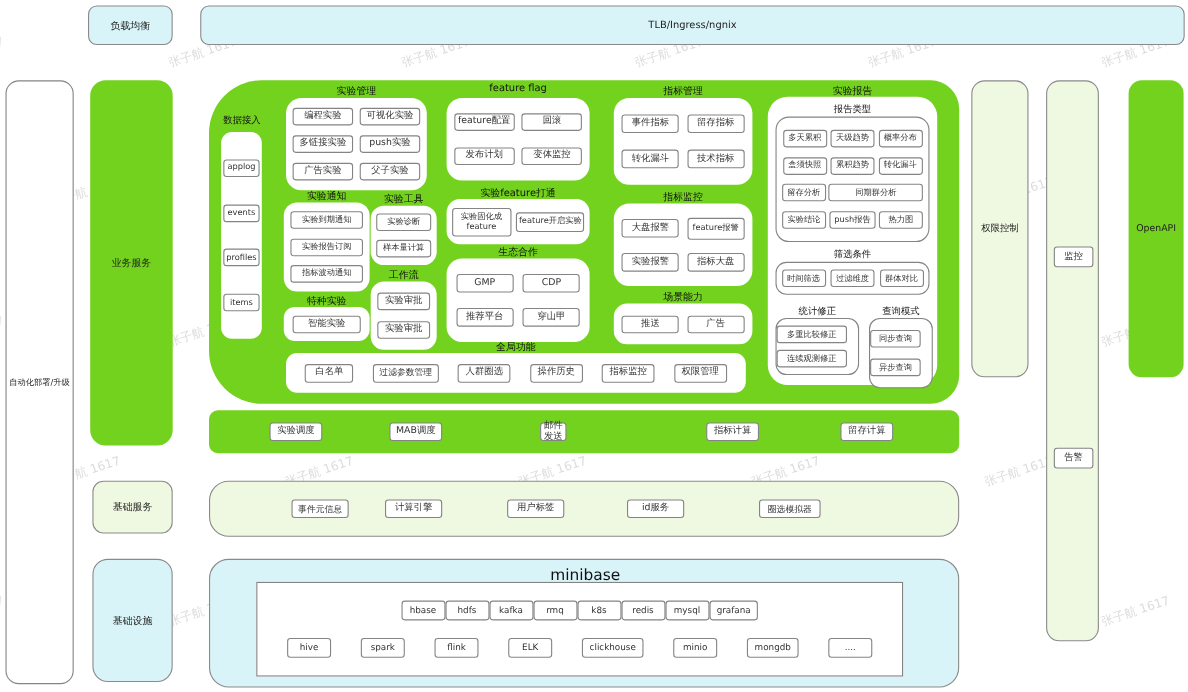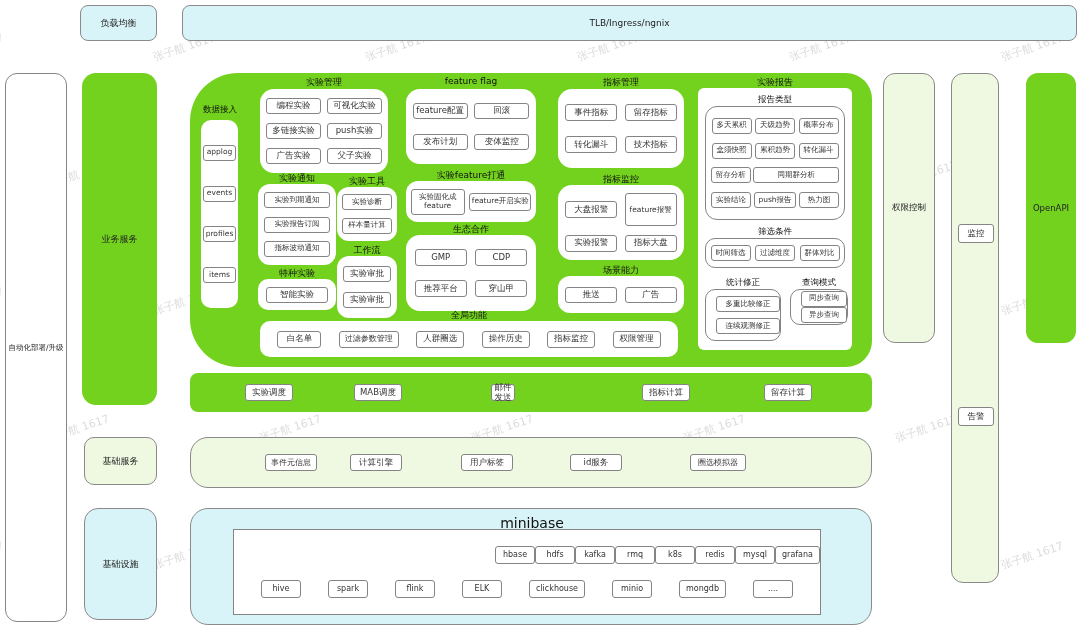--- a/index.html
+++ b/index.html
@@ -12,21 +12,21 @@
   .blue { background:#d9f4f8; border:1px solid #8a8a8a; }
   .pale { background:#eff8e1; border:1px solid #8a8a8a; }
   .green { background:#73d21e; }
   .panel { border-radius:48px 26px 26px 48px; }
   .wbox { position:absolute; background:#fff; box-sizing:border-box; display:flex;
           flex-wrap:wrap; justify-content:space-evenly; align-content:space-evenly;
           align-items:center; z-index:2; }
   .col { flex-direction:column; flex-wrap:nowrap; }
   .obox { border:1px solid #848484; background:#fff; box-sizing:border-box; display:flex;
           flex-wrap:wrap; justify-content:space-evenly; align-content:space-evenly;
-          align-items:flex-end; position:absolute; }
+          align-items:flex-start; position:absolute; }
   .btn { background:#fff; border:1px solid #848484; border-radius:3px; color:#333;
          display:flex; align-items:center; justify-content:center; text-align:center;
          font-size:8.5px; line-height:1.15; height:16px; box-sizing:border-box; }
   .sm { font-size:7.5px; }
   .sec-label { position:absolute; font-size:9px; color:#111; text-align:center;
                white-space:nowrap; z-index:2; }
   .in-label { position:absolute; font-size:8.5px; color:#111; text-align:center; z-index:2; }
 </style>
 </head>
 <body>
@@ -149,33 +149,33 @@
     <div class="wbox" style="left:368px;top:16px;width:126px;height:79px;border-radius:14px">
       <div class="btn" style="width:52px;height:17px">事件指标</div>
       <div class="btn" style="width:52px;height:17px">留存指标</div>
       <div class="btn" style="width:52px;height:17px">转化漏斗</div>
       <div class="btn" style="width:52px;height:17px">技术指标</div>
     </div>
 
     <div class="sec-label" style="left:368px;top:100px;width:126px">指标监控</div>
     <div class="wbox" style="left:368px;top:112px;width:126px;height:75px;border-radius:14px">
       <div class="btn" style="width:52px;height:17px">大盘报警</div>
-      <div class="btn sm" style="width:52px;height:33px">feature报警</div>
+      <div class="btn sm" style="width:52px;height:20px">feature报警</div>
       <div class="btn" style="width:52px;height:17px">实验报警</div>
       <div class="btn" style="width:52px;height:17px">指标大盘</div>
     </div>
 
     <div class="sec-label" style="left:368px;top:191px;width:126px">场景能力</div>
     <div class="wbox" style="left:368px;top:203px;width:126px;height:37px;border-radius:12px">
       <div class="btn" style="width:52px">推送</div>
       <div class="btn" style="width:52px">广告</div>
     </div>
 
     <div class="sec-label" style="left:508px;top:3px;width:154px">实验报告</div>
-    <div class="wbox" style="left:508px;top:15px;width:154px;height:262px;border-radius:6px;display:block">
+    <div class="wbox" style="left:508px;top:15px;width:154px;height:262px;border-radius:18px;display:block">
       <div class="in-label" style="left:0;top:6px;width:154px">报告类型</div>
       <div class="obox" style="left:7px;top:18px;width:140px;height:114px;border-radius:12px;padding:2px">
         <div class="btn sm" style="width:40px">多天累积</div>
         <div class="btn sm" style="width:40px">天级趋势</div>
         <div class="btn sm" style="width:40px">概率分布</div>
         <div class="btn sm" style="width:40px">盒须快照</div>
         <div class="btn sm" style="width:40px">累积趋势</div>
         <div class="btn sm" style="width:40px">转化漏斗</div>
         <div class="btn sm" style="width:40px">留存分析</div>
         <div class="btn sm" style="width:86px">同期群分析</div>
@@ -188,21 +188,21 @@
         <div class="btn sm" style="width:40px">时间筛选</div>
         <div class="btn sm" style="width:40px">过滤维度</div>
         <div class="btn sm" style="width:40px">群体对比</div>
       </div>
       <div class="in-label" style="left:7px;top:189px;width:76px">统计修正</div>
       <div class="obox col" style="left:7px;top:201px;width:76px;height:52px;border-radius:10px;flex-direction:column;flex-wrap:nowrap">
         <div class="btn sm" style="width:64px">多重比较修正</div>
         <div class="btn sm" style="width:64px">连续观测修正</div>
       </div>
       <div class="in-label" style="left:92px;top:189px;width:58px">查询模式</div>
-      <div class="obox col" style="left:92px;top:201px;width:58px;height:36px;border-radius:10px;flex-direction:column;flex-wrap:nowrap">
+      <div class="obox col" style="left:92px;top:201px;width:58px;height:64px;border-radius:10px;flex-direction:column;flex-wrap:nowrap">
         <div class="btn sm" style="width:46px">同步查询</div>
         <div class="btn sm" style="width:46px">异步查询</div>
       </div>
     </div>
 
     <div class="sec-label" style="left:70px;top:236px;width:418px">全局功能</div>
     <div class="wbox" style="left:70px;top:248px;width:418px;height:36px;border-radius:10px;flex-wrap:nowrap">
       <div class="btn" style="width:44px;height:17px">白名单</div>
       <div class="btn" style="width:60px;height:17px;font-size:8px">过滤参数管理</div>
       <div class="btn" style="width:48px;height:17px">人群圈选</div>
@@ -224,21 +224,21 @@
     <div class="btn" style="position:absolute;left:74px;top:16px;width:52px;height:17px;font-size:8px">事件元信息</div>
     <div class="btn" style="position:absolute;left:159px;top:16px;width:52px;height:17px">计算引擎</div>
     <div class="btn" style="position:absolute;left:270px;top:16px;width:52px;height:17px">用户标签</div>
     <div class="btn" style="position:absolute;left:379px;top:16px;width:52px;height:17px">id服务</div>
     <div class="btn" style="position:absolute;left:499px;top:16px;width:56px;height:17px;font-size:8px">圈选模拟器</div>
   </div>
 
   <div class="abs blue" style="left:190px;top:508px;width:682px;height:117px;border-radius:18px">
     <div class="in-label" style="left:0;top:6px;width:682px;font-size:14px">minibase</div>
     <div class="obox" style="left:42px;top:20px;width:588px;height:86px;flex-direction:column;flex-wrap:nowrap;align-items:stretch;justify-content:space-evenly">
-      <div style="display:flex;justify-content:flex-end;align-items:center">
+      <div style="display:flex;justify-content:center;align-items:center">
         <div class="btn" style="min-width:40px;height:18px;padding:0 6px;font-size:8px">hbase</div>
         <div class="btn" style="min-width:40px;height:18px;padding:0 4px;font-size:8px">hdfs</div>
         <div class="btn" style="min-width:40px;height:18px;padding:0 6px;font-size:8px">kafka</div>
         <div class="btn" style="min-width:40px;height:18px;padding:0 6px;font-size:8px">rmq</div>
         <div class="btn" style="min-width:40px;height:18px;padding:0 6px;font-size:8px">k8s</div>
         <div class="btn" style="min-width:40px;height:18px;padding:0 6px;font-size:8px">redis</div>
         <div class="btn" style="min-width:40px;height:18px;padding:0 6px;font-size:8px">mysql</div>
         <div class="btn" style="min-width:40px;height:18px;padding:0 6px;font-size:8px">grafana</div>
       </div>
       <div style="display:flex;justify-content:space-evenly;align-items:center">

